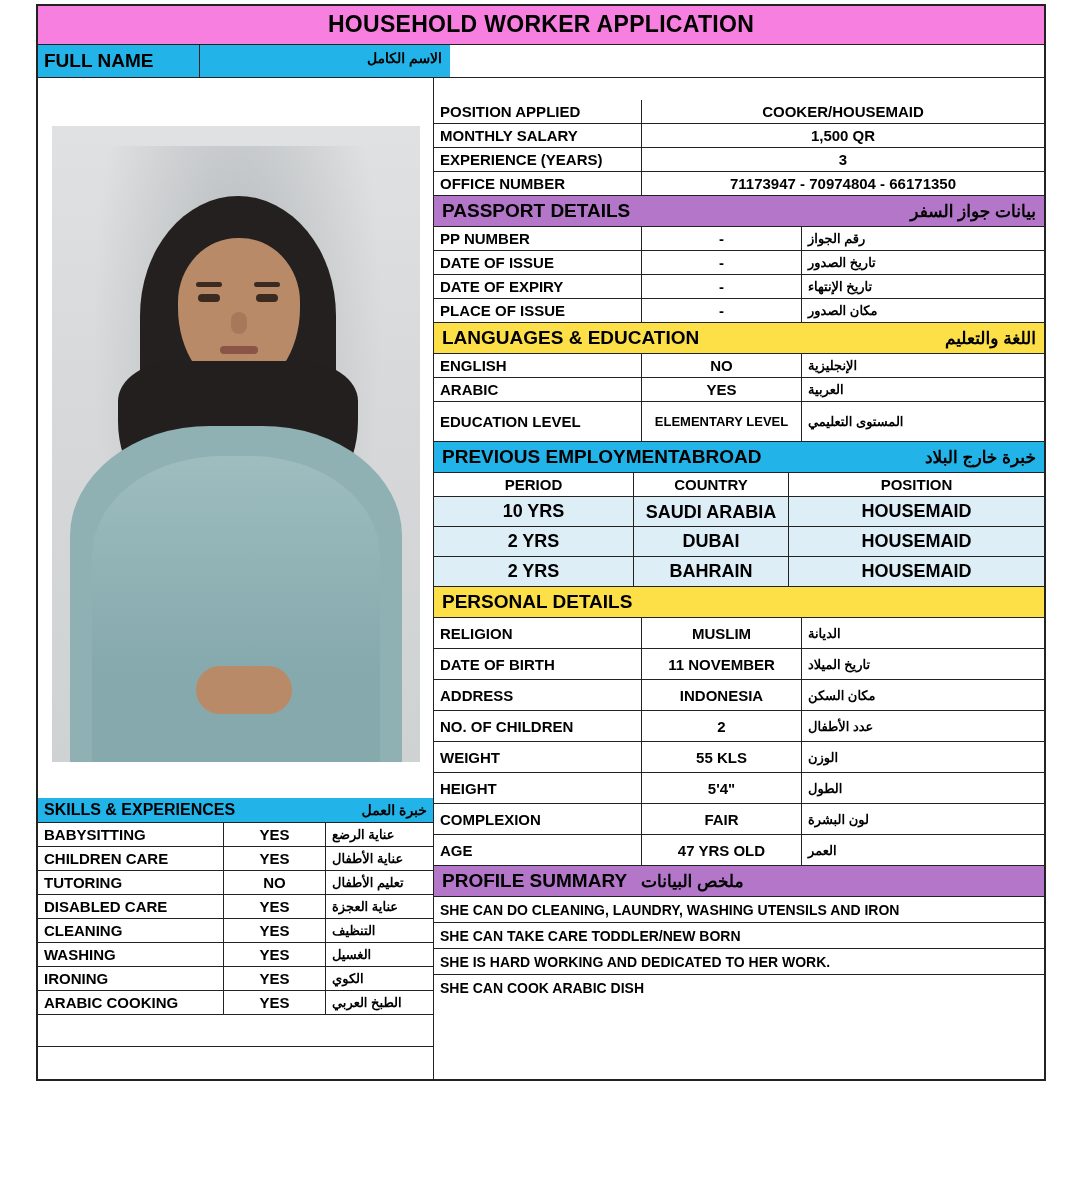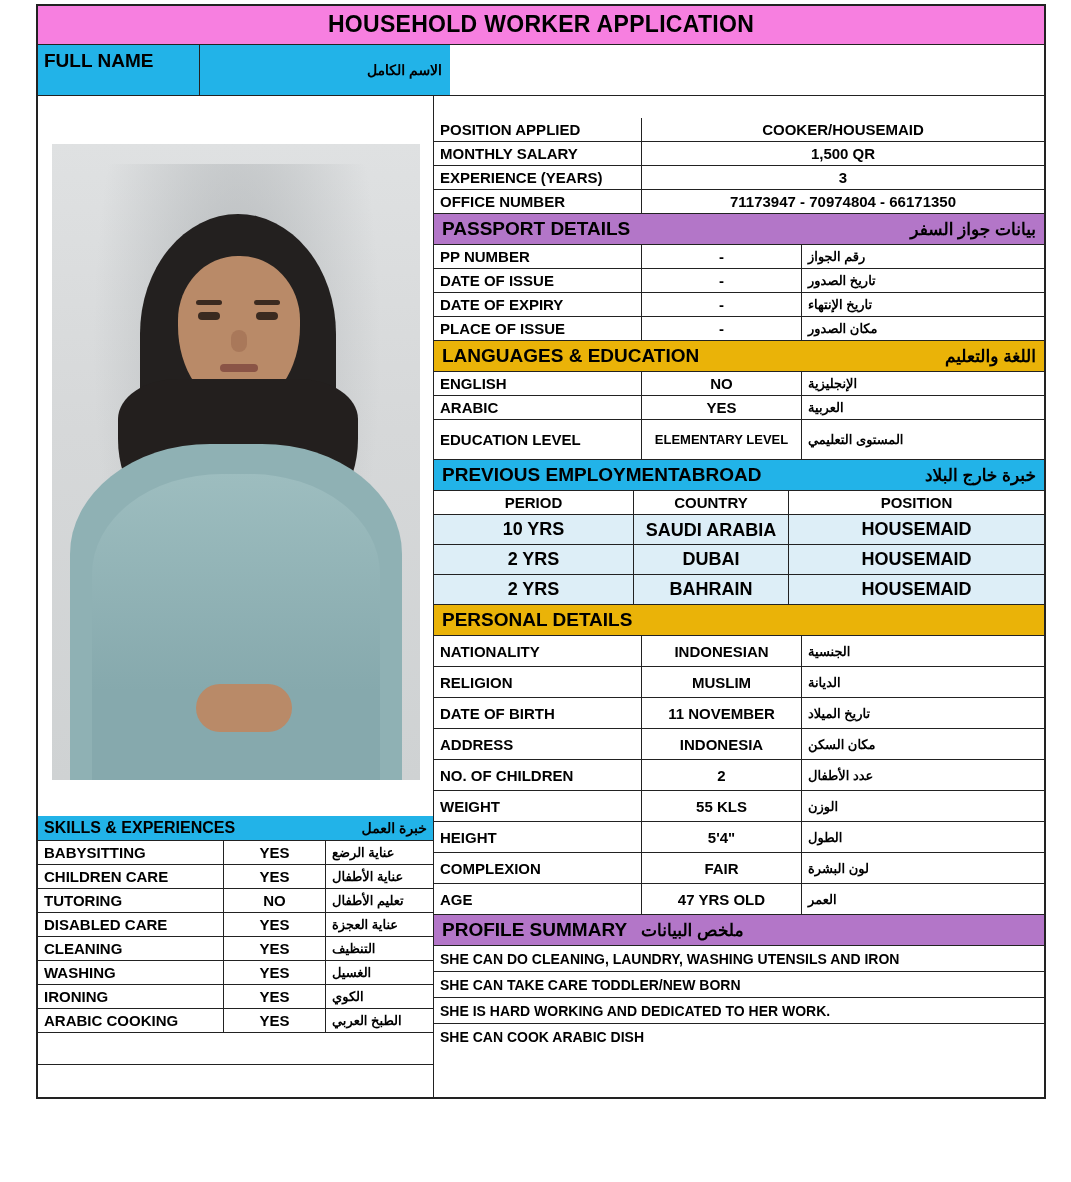--- a/index.html
+++ b/index.html
@@ -81,21 +81,21 @@
     flex: 1;
     box-sizing: border-box;
     padding: 5px 10px;
     font-size: 22px;
     font-weight: bold;
   }
   .name-ar {
     background: #22b3e8;
     width: 250px;
     box-sizing: border-box;
-    padding: 17px 8px;
+    padding: 5px 8px;
     font-size: 14px;
     font-weight: bold;
     direction: rtl;
     text-align: right;
   }
   
   .body-split { display: flex; }
   .left-col {
     width: 396px;
     box-sizing: border-box;
@@ -222,21 +222,21 @@
     font-weight: bold;
     padding: 4px 8px;
     border-bottom: 1px solid #222;
     display: flex;
     align-items: center;
     justify-content: space-between;
     box-sizing: border-box;
     gap: 47px;
   }
   .band .ar { font-size: 17px; direction: rtl; }
-  .band-pink { background: #eab308; }
+  .band-pink { background: #fde047; }
   .band-purple { background: #b376c8; }
   .band-blue { background: #22b3e8; }
   .emp-head .cell { font-size: 15px; font-weight: bold; }
   .emp-row .cell {
     font-size: 18px;
     background: #ddeef7;
     height: 30px;
   }
   .emp-row .cell.ov { flex-direction: column; line-height: 16px; white-space: normal; }
   
@@ -448,25 +448,20 @@
             <div class="cell center last" style="flex:1">HOUSEMAID</div>
           </div>
         </div>
 
         <div class="band band-pink">
           <span>PERSONAL DETAILS</span>
           <span class="ar"></span>
         </div>
         <div>
           <div class="row">
-            <div class="cell w-field" style="height:31px">NATIONALITY</div>
-            <div class="cell w-value center" style="height:31px">INDONESIAN</div>
-            <div class="cell rtl last" style="flex:1;height:31px">الجنسية</div>
-          </div>
-          <div class="row">
             <div class="cell w-field" style="height:31px">RELIGION</div>
             <div class="cell w-value center" style="height:31px">MUSLIM</div>
             <div class="cell rtl last" style="flex:1;height:31px">الديانة</div>
           </div>
           <div class="row">
             <div class="cell w-field" style="height:31px">DATE OF BIRTH</div>
             <div class="cell w-value center" style="height:31px">11 NOVEMBER</div>
             <div class="cell rtl last" style="flex:1;height:31px">تاريخ الميلاد</div>
           </div>
           <div class="row">

